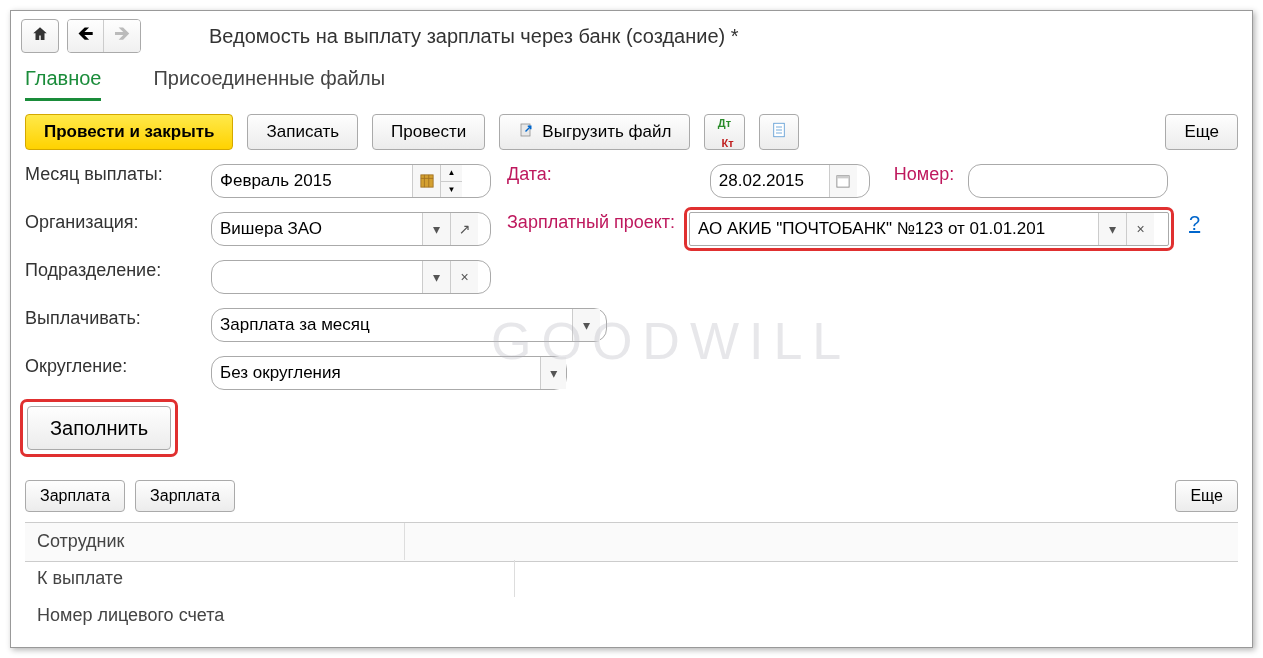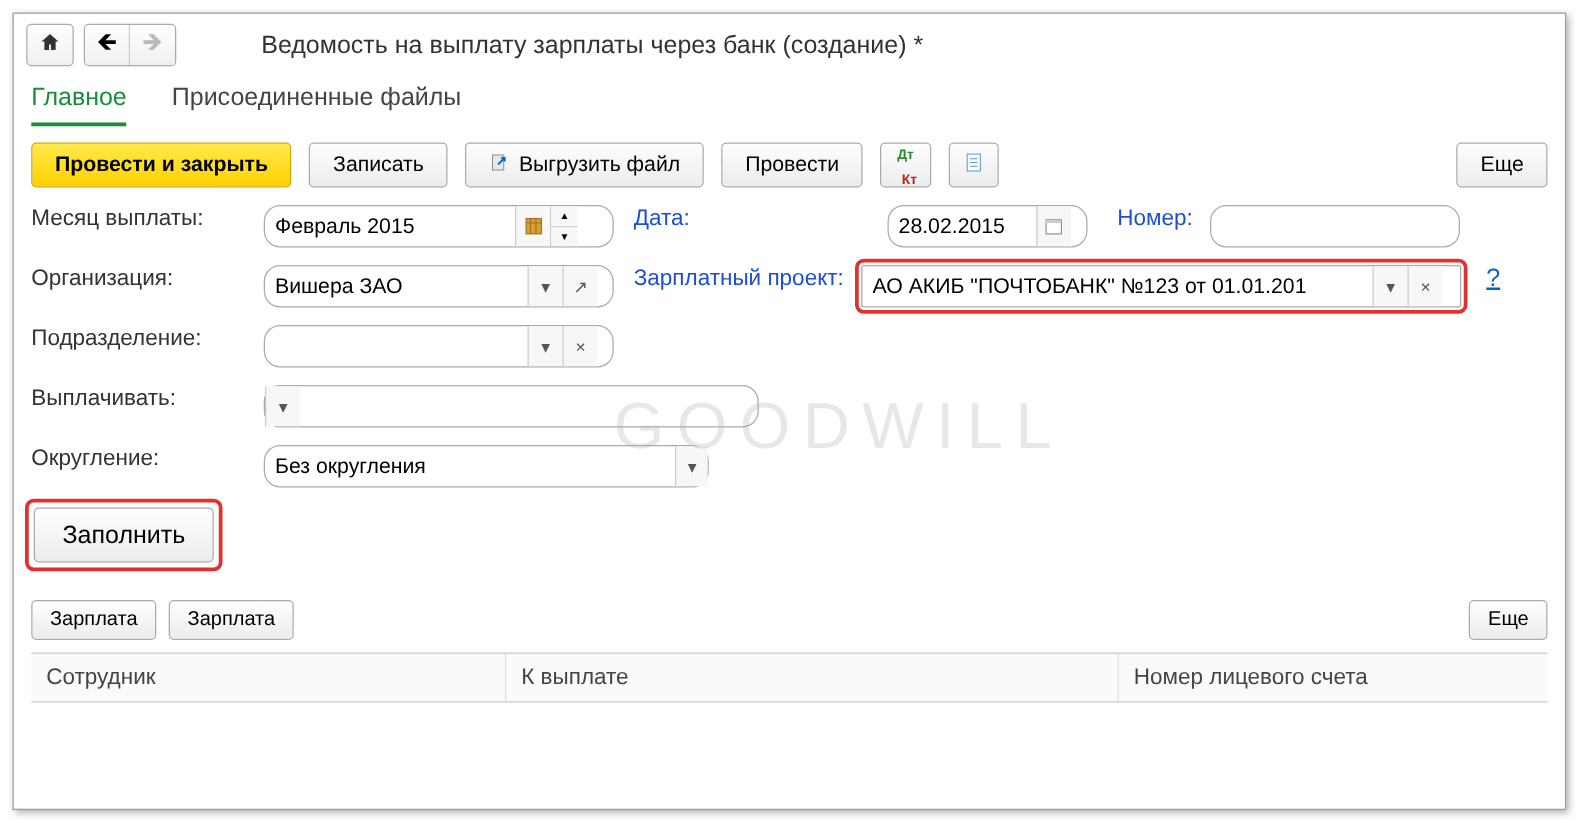--- a/index.html
+++ b/index.html
@@ -54,21 +54,21 @@
     }
     .nav-group .nav-half:first-child { border-right: 1px solid #ccc; }
     .nav-group .nav-half.disabled { color: #bbb; }
     .title {
       font-size: 20px;
       color: #333;
       margin-left: 60px;
     }
     .tabs-row {
       display: flex;
-      gap: 36px;
+      gap: 52px;
       padding: 6px 14px 0 14px;
       border-bottom: 1px solid transparent;
     }
     .tab {
       font-size: 20px;
       color: #444;
       padding: 4px 0 8px 0;
       cursor: pointer;
     }
     .tab.active {
@@ -108,21 +108,21 @@
       gap: 6px;
     }
     .label {
       font-size: 18px;
       color: #333;
       width: 180px;
       flex-shrink: 0;
     }
     .label-secondary {
       font-size: 18px;
-      color: #1d4ed8;
+      color: #be185d;
       margin-left: 10px;
       margin-right: 8px;
     }
     .input-wrap {
       display: flex;
       border: 1px solid #aaa;
       border-radius: 13px;
       height: 34px;
       background: #fff;
       align-items: stretch;
@@ -194,20 +194,21 @@
       gap: 10px;
       padding: 10px 14px;
     }
     .table-head {
       display: flex;
       border-top: 1px solid #ccc;
       border-bottom: 1px solid #ccc;
       background: #fafafa;
       margin: 0 14px;
       height: 40px;
+      flex-direction: column;
     }
     .table-head .col {
       padding: 8px 12px;
       border-right: 1px solid #ddd;
       font-size: 18px;
       color: #444;
     }
     .help-link {
       color: #0066cc;
       font-size: 20px;
@@ -244,31 +245,31 @@
   </div>
 
   <div class="tabs-row">
     <div class="tab active">Главное</div>
     <div class="tab">Присоединенные файлы</div>
   </div>
 
   <div class="toolbar-row">
     <button class="btn primary">Провести и закрыть</button>
     <button class="btn">Записать</button>
+    <button class="btn">Провести</button>
     <button class="btn">
       <span>
         <svg width="18" height="18" viewBox="0 0 24 24">
             <rect x="4" y="4" width="12" height="16" fill="#e8e8e8" stroke="#888"></rect>
             <path d="M10 14 L16 8" stroke="#0066cc" stroke-width="2"></path>
             <path d="M13 7 L17 7 L17 11" fill="none" stroke="#0066cc" stroke-width="2"></path>
           </svg>
       </span>
       <span>Выгрузить файл</span>
     </button>
-    <button class="btn">Провести</button>
     <button class="btn icon-only">
       <span>
         <span class="dt-kt"><span class="dt">Дт</span><br><span class="kt">&nbsp;&nbsp;Кт</span></span>
       </span>
     </button>
     <button class="btn icon-only">
       <span>
         <svg width="18" height="18" viewBox="0 0 24 24">
             <rect x="5" y="3" width="14" height="18" fill="#fff" stroke="#4a90d0"></rect>
             <line x1="8" y1="8" x2="16" y2="8" stroke="#4a90d0"></line>
@@ -340,20 +341,21 @@
       <div class="input-wrap" style="width:280px">
         <input style="width: 210px;" value="">
         <div class="input-btn">▾</div>
         <div class="input-btn">×</div>
       </div>
     </div>
 
     <div class="form-row">
       <div class="label">Выплачивать:</div>
       <div class="input-wrap" style="width:396px">
+        <input style="width: 360px;" value="Зарплата за месяц">
         <div class="input-btn">▾</div>
       </div>
     </div>
 
     <div class="form-row">
       <div class="label">Округление:</div>
       <div class="input-wrap" style="width:356px">
         <input style="width: 360px;" value="Без округления">
         <div class="input-btn">▾</div>
       </div>

